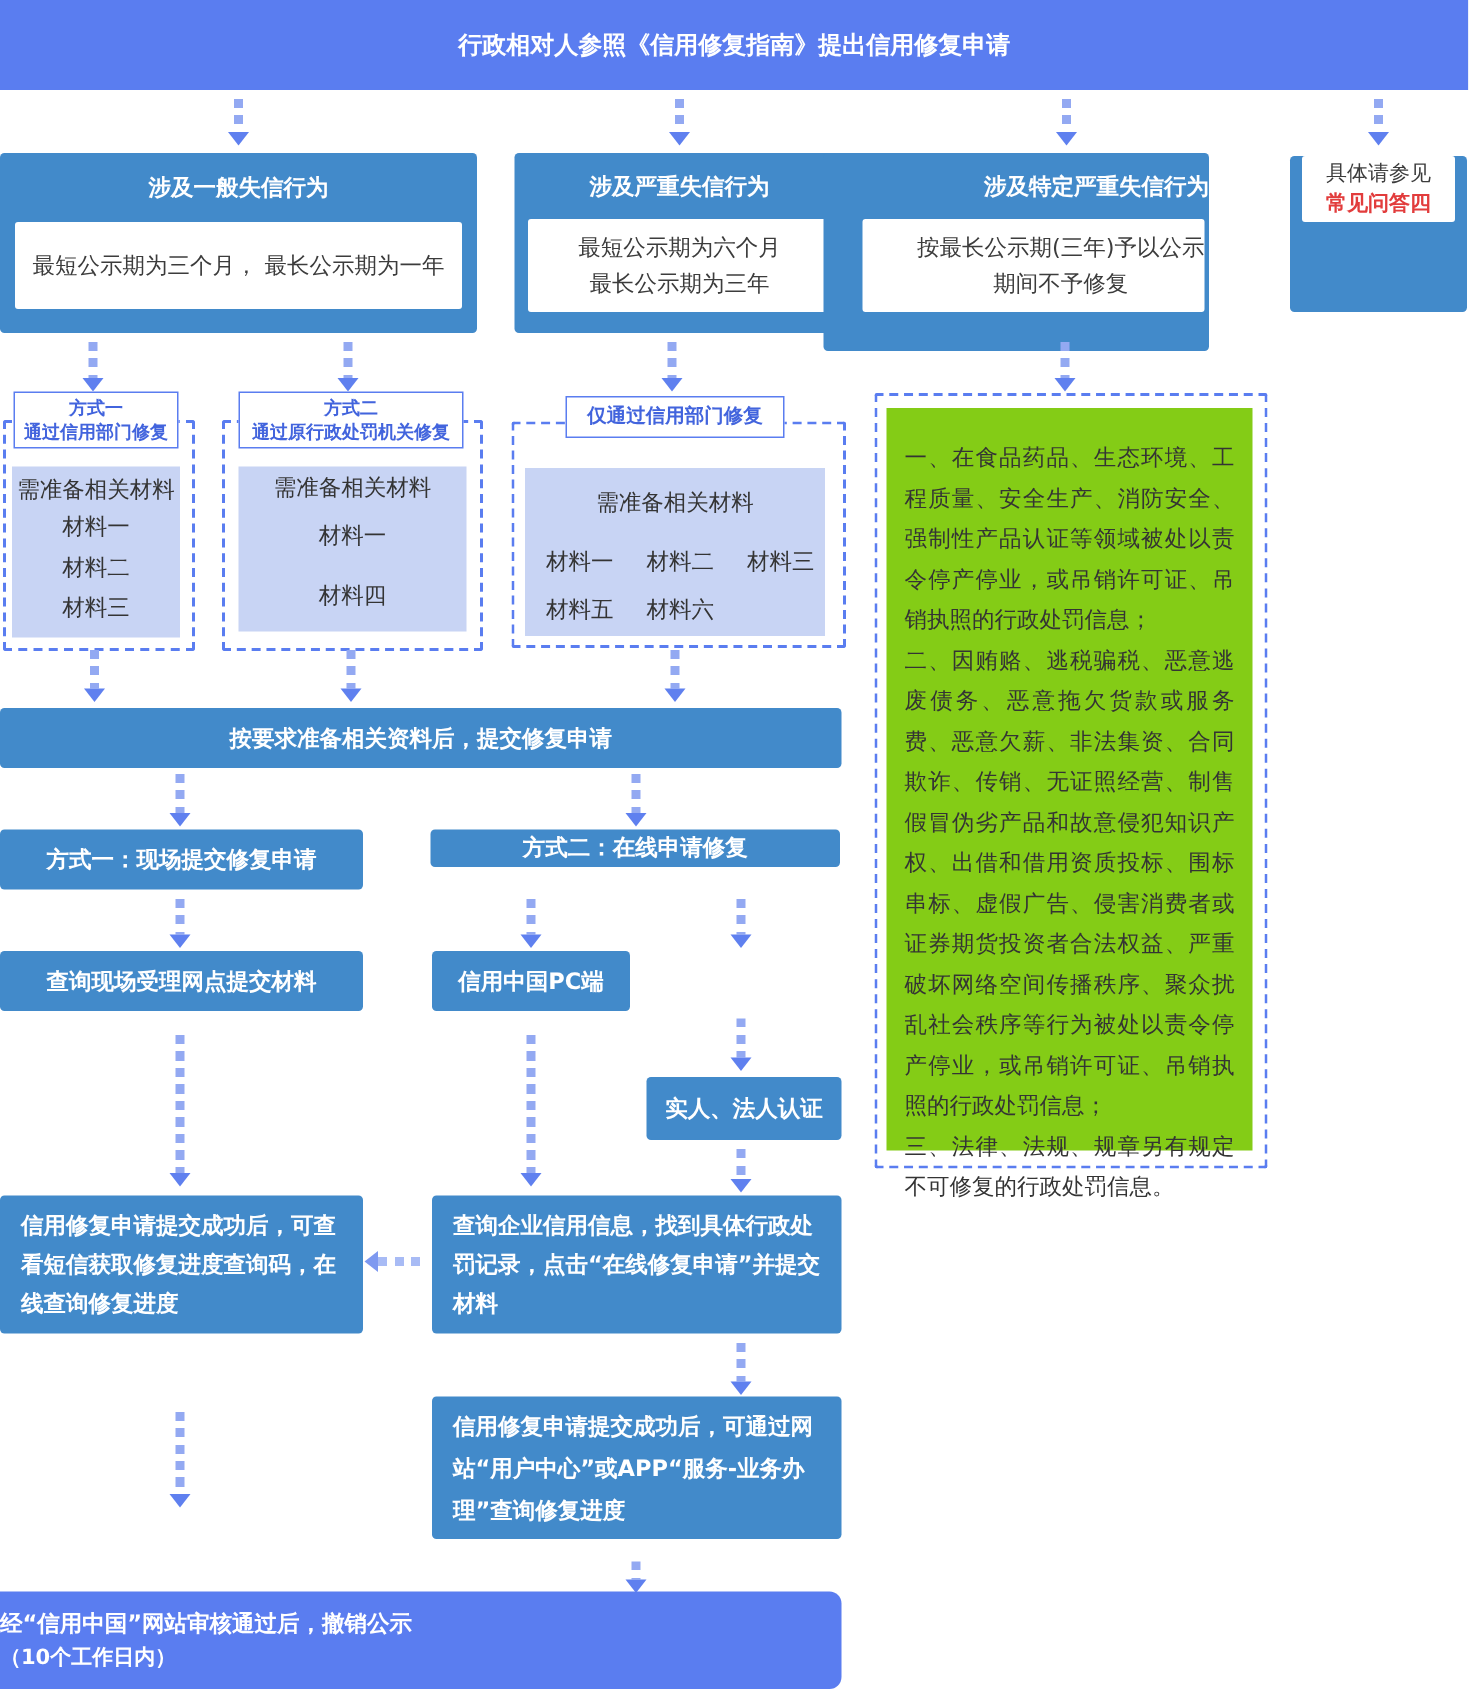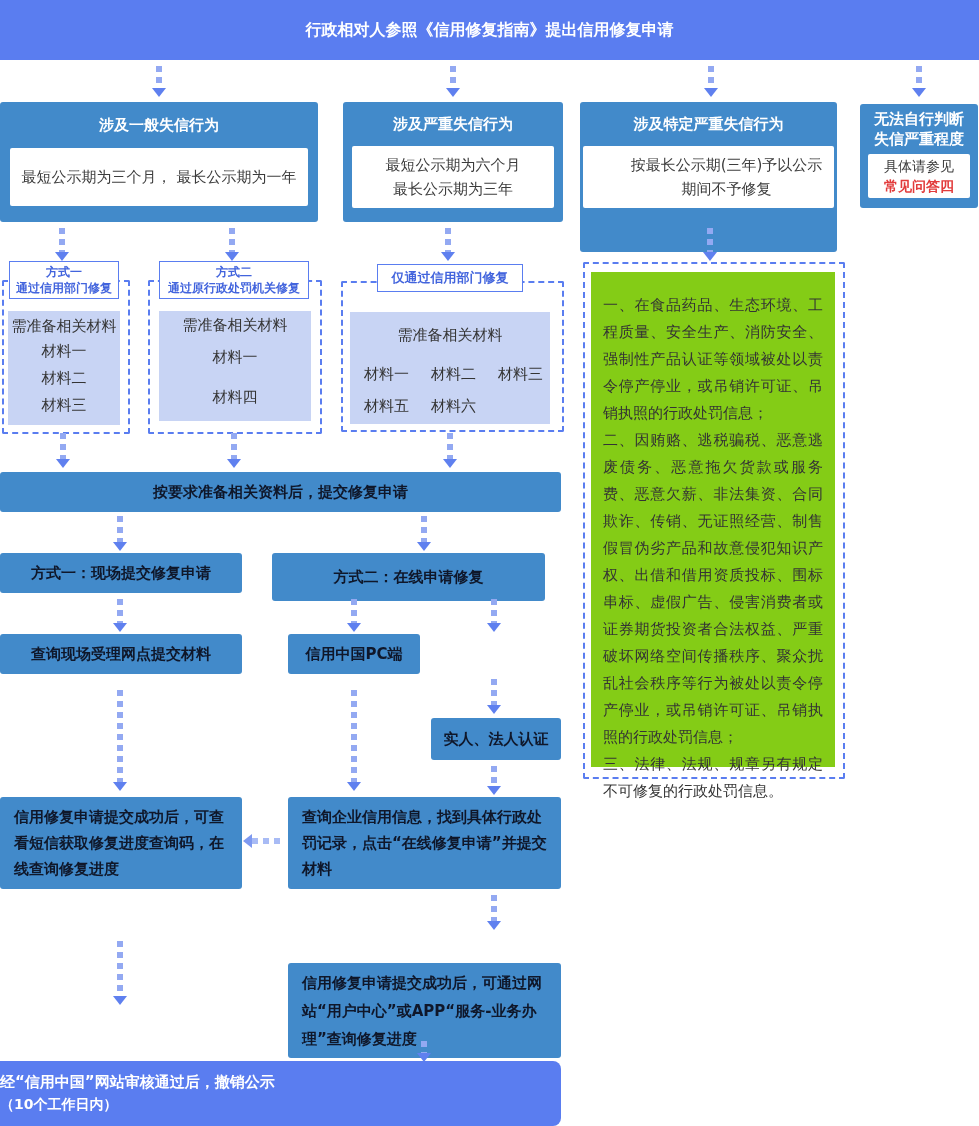--- a/index.html
+++ b/index.html
@@ -34,21 +34,21 @@
   .matrows{align-items:flex-start;padding:10px 0 10px 14px;box-sizing:border-box;justify-content:flex-start;gap:6px;}
   .matrows .mtitle{align-self:center;margin:4px 0 10px -14px;}
   .mrow{display:flex;gap:22px;line-height:26px;}
 
   
   .notice-inner{position:absolute;background:#84cc16;color:#343434;font-size:15px;line-height:27px;
                 text-align:justify;padding:20px 12px 0 12px;box-sizing:border-box;z-index:2;}
   .notice-inner p{margin:0;}
 
   
-  .fbox{position:absolute;background:#428aca;border-radius:3px;color:#0f172a;font-size:15px;font-weight:bold;
+  .fbox{position:absolute;background:#428aca;border-radius:3px;color:#ffffff;font-size:15px;font-weight:bold;
         display:flex;align-items:center;justify-content:center;text-align:center;box-sizing:border-box;}
   .fbox.ltext{justify-content:flex-start;text-align:left;padding:10px 14px;line-height:26px;font-weight:bold;}
 
   
   .va{position:absolute;width:6px;background:repeating-linear-gradient(180deg,#93a9f2 0 6px,transparent 6px 11px);}
   .va::after{content:"";position:absolute;left:50%;transform:translateX(-50%);bottom:-9px;
              border:7px solid transparent;border-bottom:none;border-top:9px solid #5f80ef;}
   .ha{position:absolute;height:6px;background:repeating-linear-gradient(90deg,#a8bbf5 0 6px,transparent 6px 11px);}
   .ha::before{content:"";position:absolute;left:-9px;top:50%;transform:translateY(-50%);
               border:7px solid transparent;border-left:none;border-right:9px solid #7e99f0;}
@@ -75,33 +75,29 @@
   </div>
 
   <div class="colbox" style="left:343px;top:102px;width:220px;height:120px;">
     <div class="chdr" style="height:44px;">涉及严重失信行为</div>
     <div class="whitebox" style="margin:0 9px;height:62px;">
       <span>最短公示期为六个月</span>
       <span>最长公示期为三年</span>
     </div>
   </div>
 
-  <div class="colbox" style="left:580px;top:102px;width:257px;height:150px;">
+  <div class="colbox" style="left:549px;top:102px;width:257px;height:132px;align-items:flex-end;">
     <div class="chdr" style="height:44px;">涉及特定严重失信行为</div>
     <div class="whitebox" style="margin:0 3px;height:62px;padding-left:36px;">
       <span>按最长公示期(三年)予以公示</span>
       <span>期间不予修复</span>
     </div>
   </div>
 
   <div class="colbox" style="left:860px;top:104px;width:118px;height:104px;">
-    <div class="chdr" style="height:50px;flex-direction:column;">
-      <span>无法自行判断</span>
-      <span>失信严重程度</span>
-    </div>
     <div class="whitebox" style="margin:0 8px;height:44px;font-size:14px;line-height:20px;">
       <span>具体请参见</span>
       <span class="red">常见问答四</span>
     </div>
   </div>
 
   <i class="va" style="left:59px;top:228px;height:24px;"></i>
   <i class="va" style="left:229px;top:228px;height:24px;"></i>
   <i class="va" style="left:445px;top:228px;height:24px;"></i>
   <i class="va" style="left:707px;top:228px;height:24px;"></i>
@@ -160,21 +156,21 @@
   <div class="fbox" style="left:0;top:472px;width:561px;height:40px;">
     <span>按要求准备相关资料后，提交修复申请</span>
   </div>
 
   <i class="va" style="left:117px;top:516px;height:26px;"></i>
   <i class="va" style="left:421px;top:516px;height:26px;"></i>
 
   <div class="fbox" style="left:0;top:553px;width:242px;height:40px;">
     <span>方式一：现场提交修复申请</span>
   </div>
-  <div class="fbox" style="left:272px;top:553px;width:273px;height:48px;">
+  <div class="fbox" style="left:287px;top:553px;width:273px;height:25px;">
     <span>方式二：在线申请修复</span>
   </div>
 
   <i class="va" style="left:117px;top:599px;height:24px;"></i>
   <i class="va" style="left:351px;top:599px;height:24px;"></i>
   <i class="va" style="left:491px;top:599px;height:24px;"></i>
 
   <div class="fbox" style="left:0;top:634px;width:242px;height:40px;">
     <span>查询现场受理网点提交材料</span>
   </div>
@@ -194,21 +190,21 @@
   <div class="fbox ltext" style="left:0;top:797px;width:242px;height:92px;">
     <span>信用修复申请提交成功后，可查看短信获取修复进度查询码，在线查询修复进度</span>
   </div>
   <div class="fbox ltext" style="left:288px;top:797px;width:273px;height:92px;">
     <span>查询企业信用信息，找到具体行政处罚记录，点击“在线修复申请”并提交材料</span>
   </div>
   <i class="ha" style="left:252px;top:838px;width:32px;"></i>
 
   <i class="va" style="left:491px;top:895px;height:26px;"></i>
 
-  <div class="fbox ltext" style="left:288px;top:963px;width:273px;height:95px;line-height:28px;">
+  <div class="fbox ltext" style="left:288px;top:931px;width:273px;height:95px;line-height:28px;">
     <span>信用修复申请提交成功后，可通过网站“用户中心”或APP“服务-业务办理”查询修复进度</span>
   </div>
 
   <i class="va" style="left:117px;top:941px;height:55px;"></i>
 
   <i class="va" style="left:421px;top:1041px;height:12px;"></i>
 
   <div class="footerbar">
     <span class="l1">经“信用中国”网站审核通过后，撤销公示</span>
     <span class="l2">（10个工作日内）</span>

